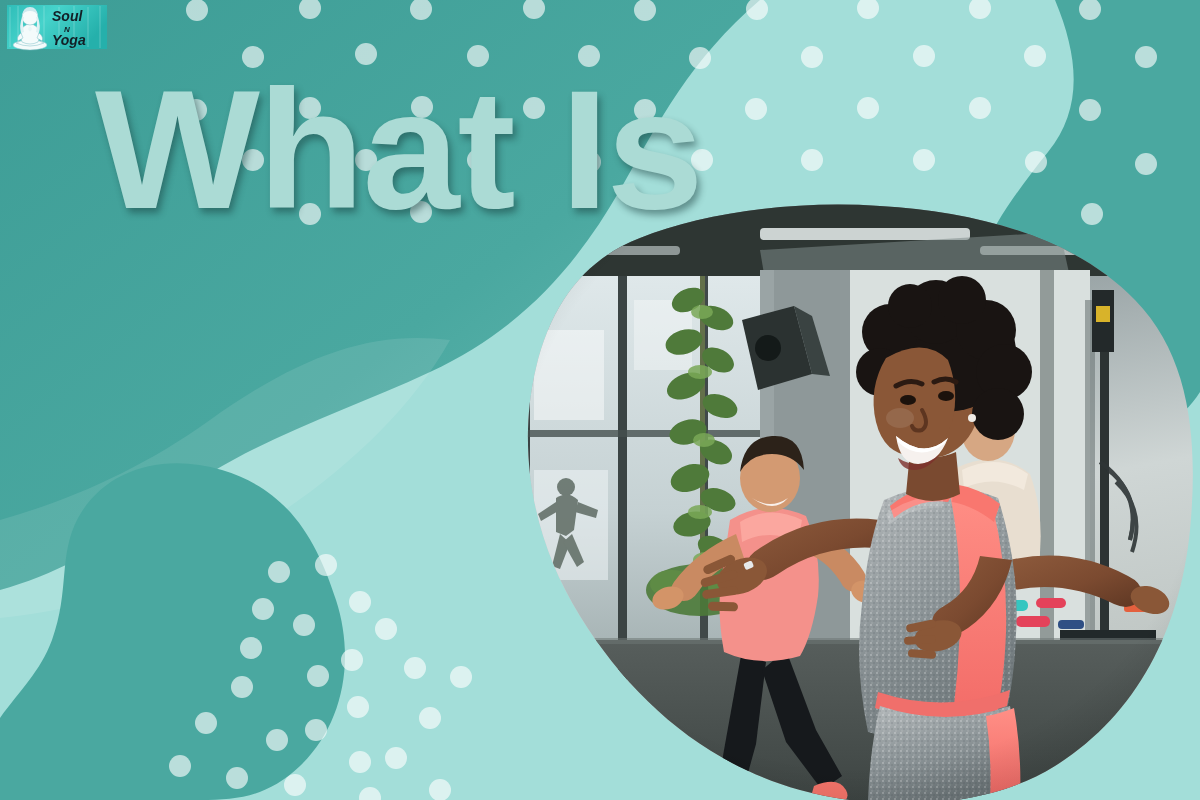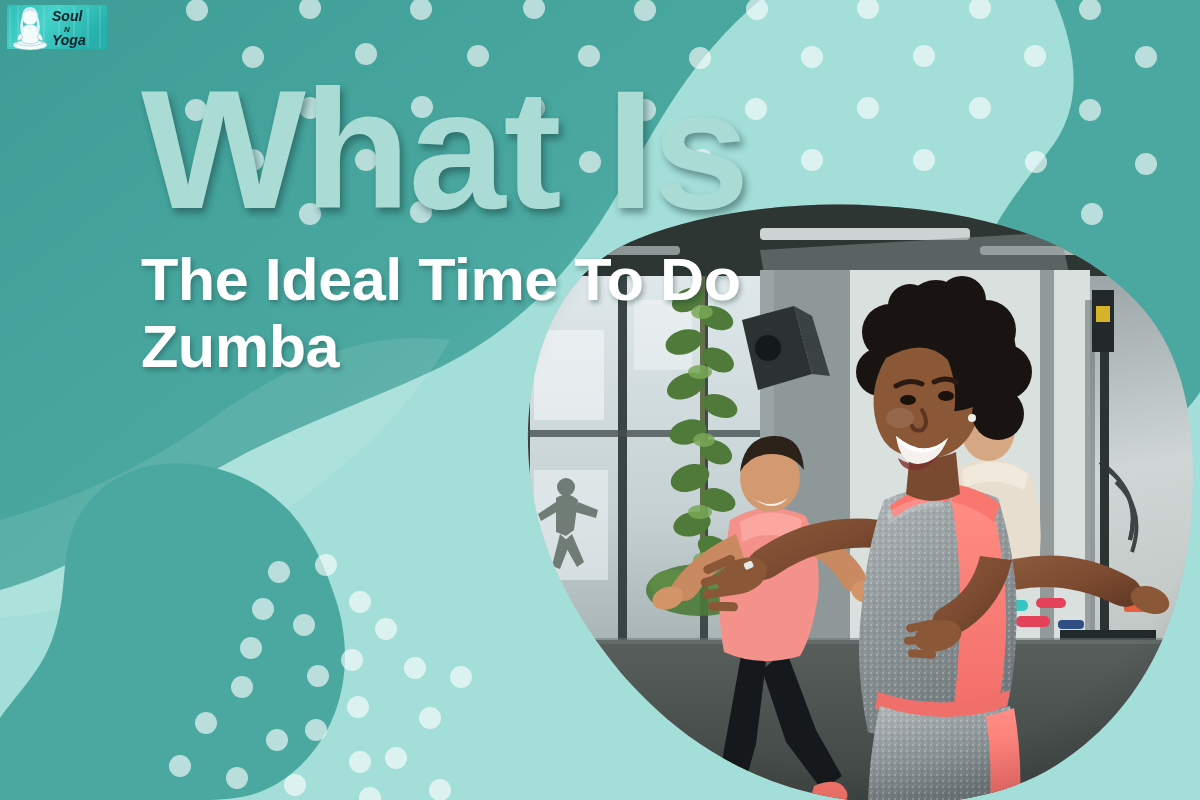--- a/index.html
+++ b/index.html
@@ -27,21 +27,20 @@
   }
   #logo svg { display:block; width:108px; height:50px; }
 
   
   #headline {
     position:absolute;
     left:95px; top:72px;
     width:720px;
     z-index:30;
     pointer-events:none;
-    margin-left:46px;
   }
   .line-main {
     font-family:"Liberation Sans", sans-serif;
     font-weight:bold;
     font-size:168px;
     line-height:0.93;
     letter-spacing:-2px;
     color:#abdbd5;
     text-shadow:3px 5px 7px rgba(18,52,50,0.45);
     white-space:nowrap;
@@ -460,24 +459,20 @@
           <ellipse cx="900" cy="418" rx="14" ry="10" fill="#ffffff" opacity="0.10"></ellipse>
         </g>
 
         <rect x="500" y="180" width="720" height="640" fill="url(#vig)"></rect>
       </g>
     </svg>
   </div>
 
   <div id="headline">
     <div class="line-main">What Is</div>
-    <div id="sub-wrap">
-      <div class="line-sub">The Ideal Time To Do</div>
-      <div class="line-sub">Zumba</div>
-    </div>
   </div>
 
   <div id="logo">
     <svg viewBox="0 0 108 50" aria-hidden="true">
       <defs>
         <linearGradient id="brush" x1="0" y1="0" x2="1" y2="0.4">
           <stop offset="0%" stop-color="#2fbdb8"></stop>
           <stop offset="45%" stop-color="#46d3cb"></stop>
           <stop offset="100%" stop-color="#25b0ab"></stop>
         </linearGradient>

